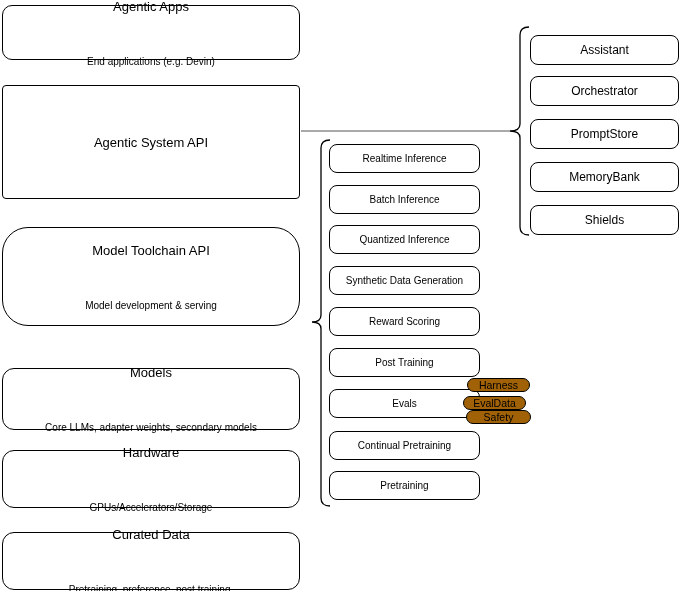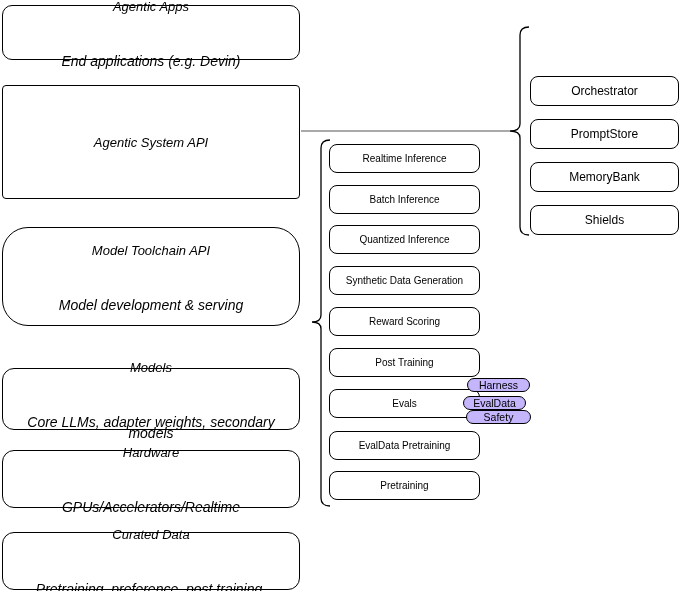--- a/index.html
+++ b/index.html
@@ -10,41 +10,41 @@
     font-family:"Liberation Sans", sans-serif;
     color:#000;
     overflow:hidden;
   }
   .links{position:absolute;left:0;top:0;width:682px;height:591px;}
   .lbox{
     position:absolute;left:2px;width:298px;
     border:1.3px solid #000;background:#fff;
     box-sizing:border-box;
     display:flex;flex-direction:column;justify-content:center;align-items:center;
-    text-align:center;gap:3px;font-style:italic;
+    text-align:center;gap:3px;
   }
   .lbox .t{font-size:13px;line-height:15px;}
-  .lbox .s{font-size:14px;line-height:11px;margin-top:39px;}
+  .lbox .s{font-size:10px;line-height:11px;margin-top:39px;}
   .mbox{
     position:absolute;left:329px;width:151px;height:29px;
     border:1.3px solid #000;border-radius:8px;background:#fff;
     box-sizing:border-box;
     display:flex;justify-content:center;align-items:center;
     font-size:10px;text-align:center;white-space:nowrap;
   }
   .rbox{
     position:absolute;left:530px;width:149px;height:30px;
     border:1.3px solid #000;border-radius:8px;background:#fff;
     box-sizing:border-box;
     display:flex;justify-content:center;align-items:center;
     font-size:12px;text-align:center;
   }
   .pill{
     position:absolute;height:14px;
-    border:1.2px solid #000;border-radius:8px;background:#c4b5fd;
+    border:1.2px solid #000;border-radius:8px;background:#a16207;
     box-sizing:border-box;
     display:flex;justify-content:center;align-items:center;
     font-size:10.5px;line-height:12px;white-space:nowrap;
     z-index:5;
   }
 </style>
 </head>
 <body>
 
 <div class="canvas">
@@ -65,39 +65,40 @@
   <div class="lbox" style="top:227px;height:99px;border-radius:26px">
     <div class="t">Model Toolchain API</div>
     <div class="s">Model development &amp; serving</div>
   </div>
   <div class="lbox" style="top:368px;height:62px;border-radius:12px">
     <div class="t">Models</div>
     <div class="s">Core LLMs, adapter weights, secondary models</div>
   </div>
   <div class="lbox" style="top:450px;height:58px;border-radius:12px">
     <div class="t">Hardware</div>
-    <div class="s">GPUs/Accelerators/Realtime</div>
+    <div class="s">GPUs/Accelerators/Storage</div>
   </div>
   <div class="lbox" style="top:532px;height:58px;border-radius:12px">
     <div class="t">Curated Data</div>
     <div class="s">Pretraining, preference, post training.</div>
   </div>
 
   <div class="mbox" style="top:144px">Realtime Inference</div>
   <div class="mbox" style="top:185px">Batch Inference</div>
   <div class="mbox" style="top:225px">Quantized Inference</div>
   <div class="mbox" style="top:266px">Synthetic Data Generation</div>
   <div class="mbox" style="top:307px">Reward Scoring</div>
   <div class="mbox" style="top:348px">Post Training</div>
   <div class="mbox" style="top:389px">Evals</div>
-  <div class="mbox" style="top:431px">EvalData Pretraining</div>
+  <div class="mbox" style="top:431px">Continual Pretraining</div>
   <div class="mbox" style="top:471px">Pretraining</div>
 
   <div class="pill" style="left:467px;top:378px;width:63px">Harness</div>
   <div class="pill" style="left:463px;top:396px;width:63px">EvalData</div>
   <div class="pill" style="left:466px;top:410px;width:65px">Safety</div>
 
+  <div class="rbox" style="top:35px">Assistant</div>
   <div class="rbox" style="top:76px">Orchestrator</div>
   <div class="rbox" style="top:119px">PromptStore</div>
   <div class="rbox" style="top:162px">MemoryBank</div>
   <div class="rbox" style="top:205px">Shields</div>
 
 </div>
 
 </body></html>

